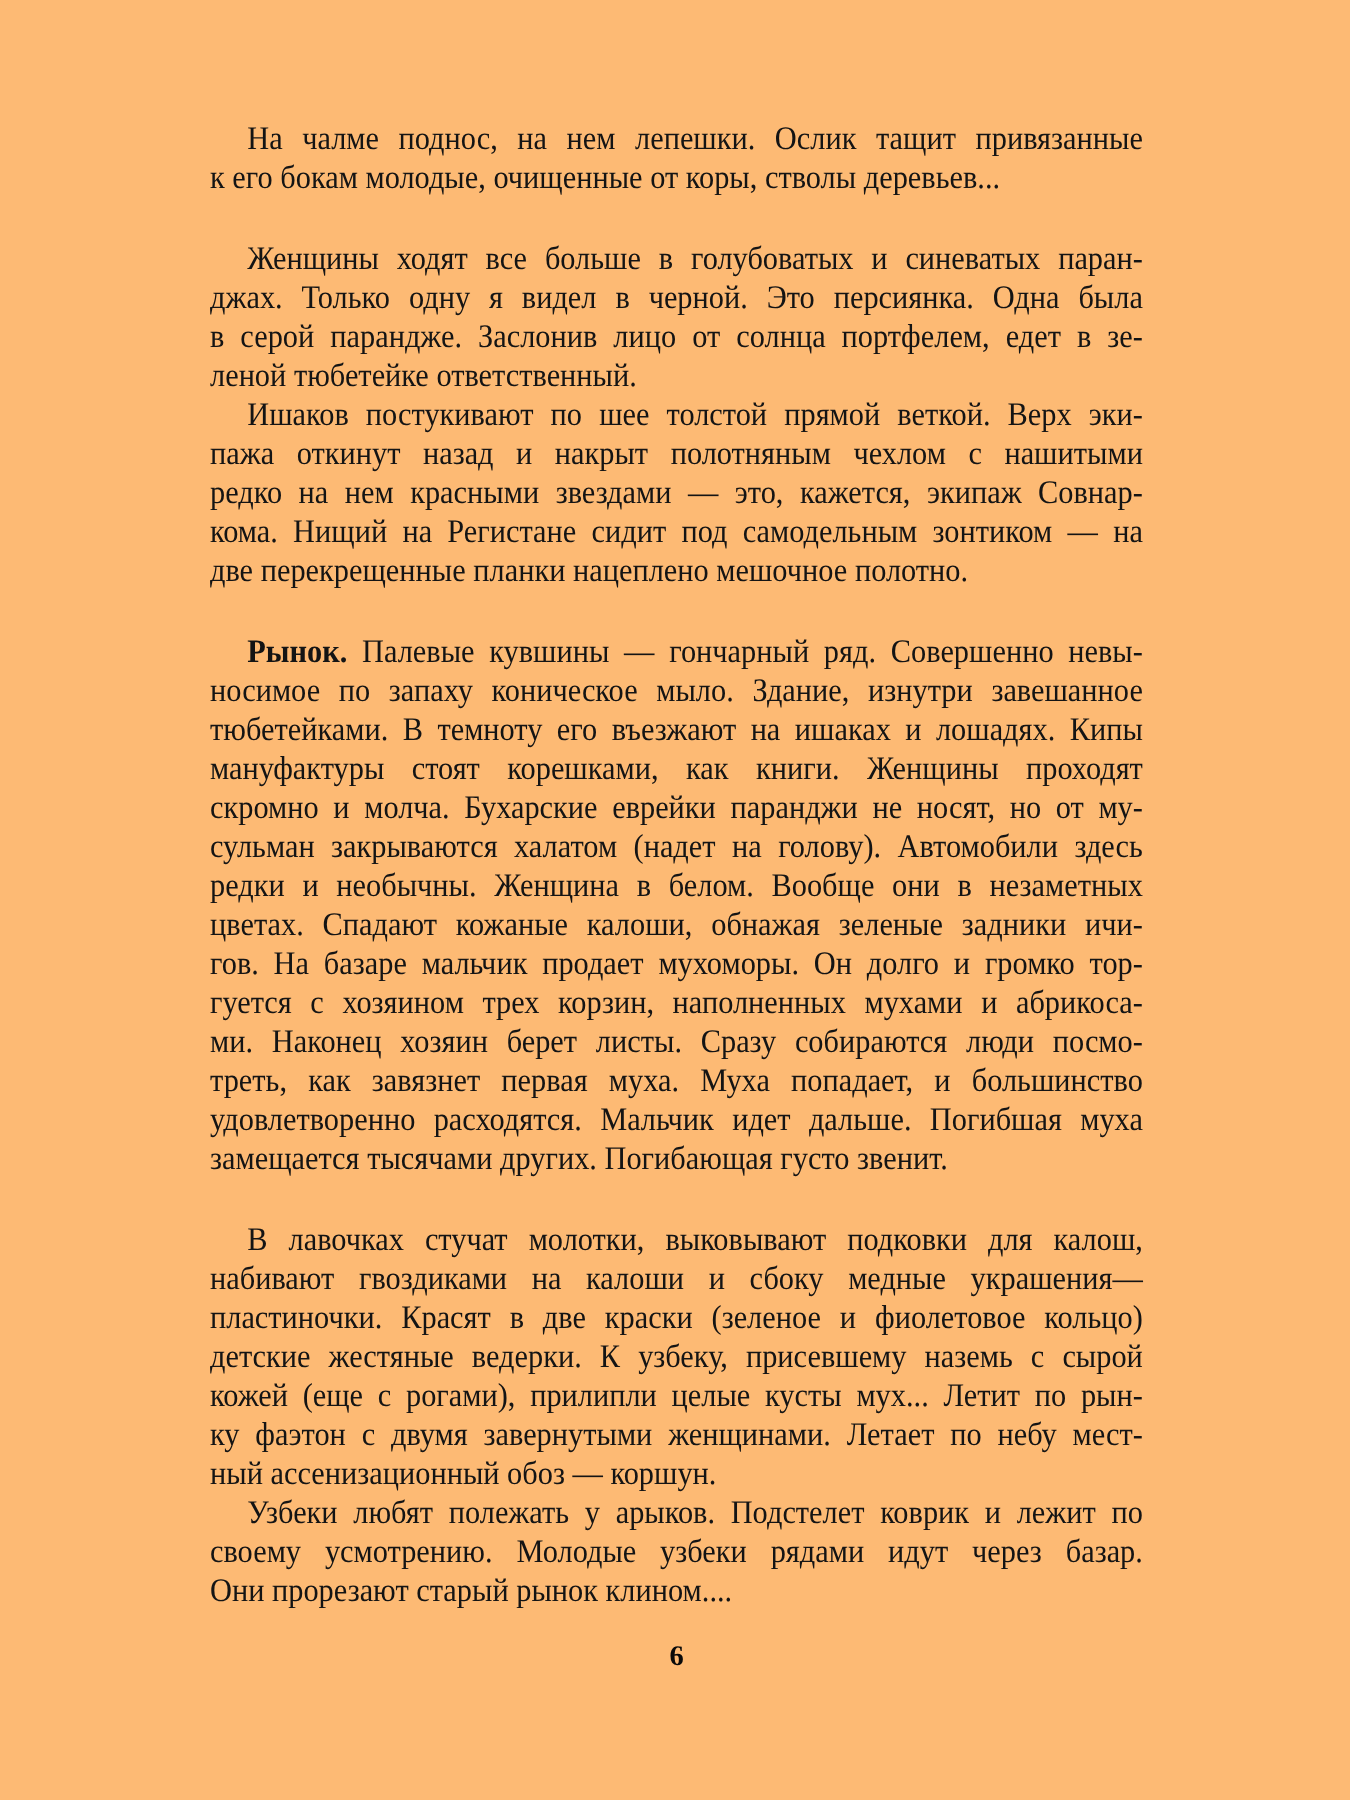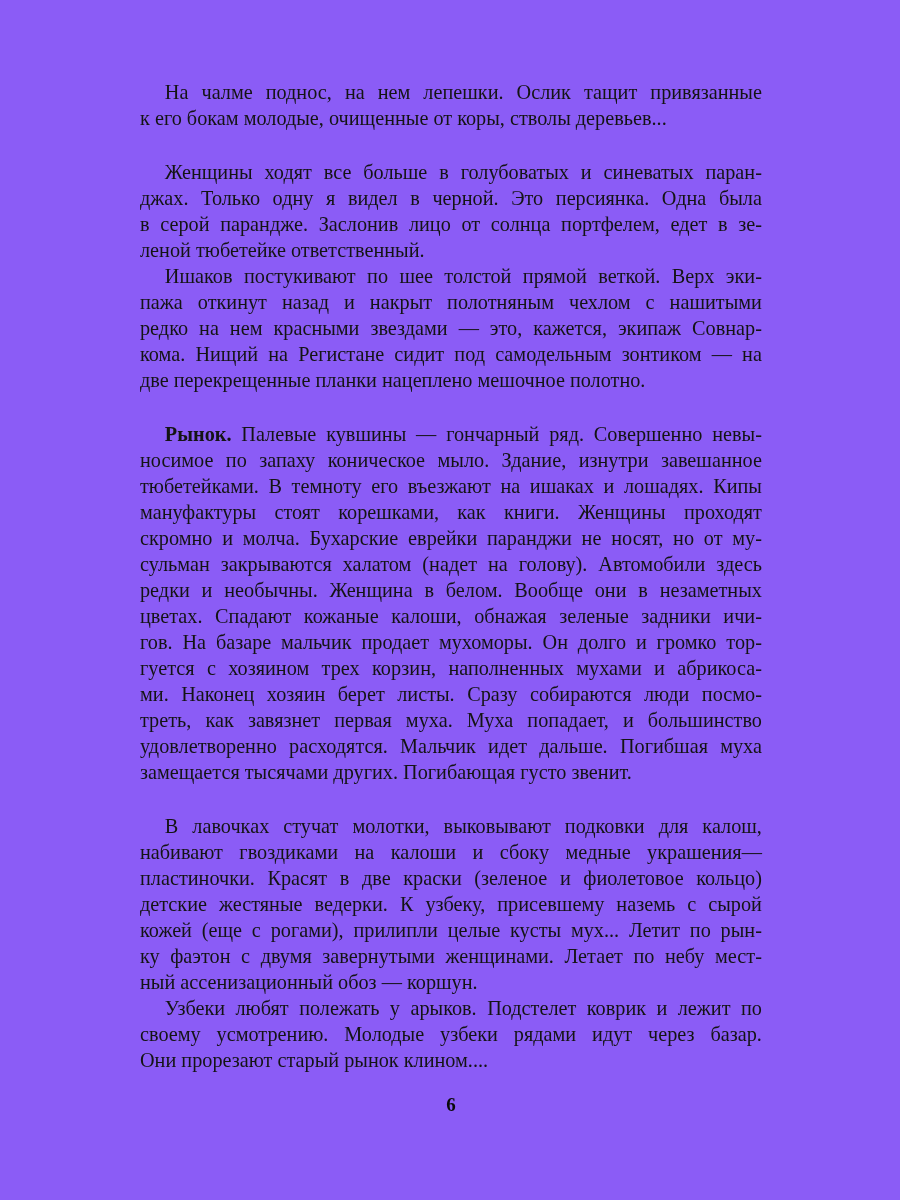--- a/index.html
+++ b/index.html
@@ -11,21 +11,21 @@
     height: 1200px;
     background: #ffffff;
     font-family: "Liberation Serif", "DejaVu Serif", serif;
     color: #141414;
     position: relative;
     overflow: hidden;
   }
   .book-page {
     position: absolute;
     inset: 0;
-    background: #8b5cf6;
+    background: #fdba74;
   }
   .text-block {
     position: absolute;
     left: 140px;
     top: 79px;
     width: 676px;                 
     transform: scaleX(0.92);      
     transform-origin: 0 0;
     font-size: 22px;
     line-height: 26px;

